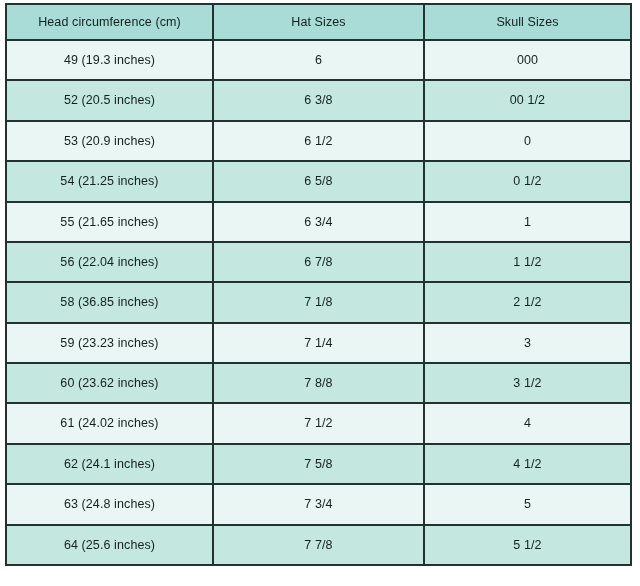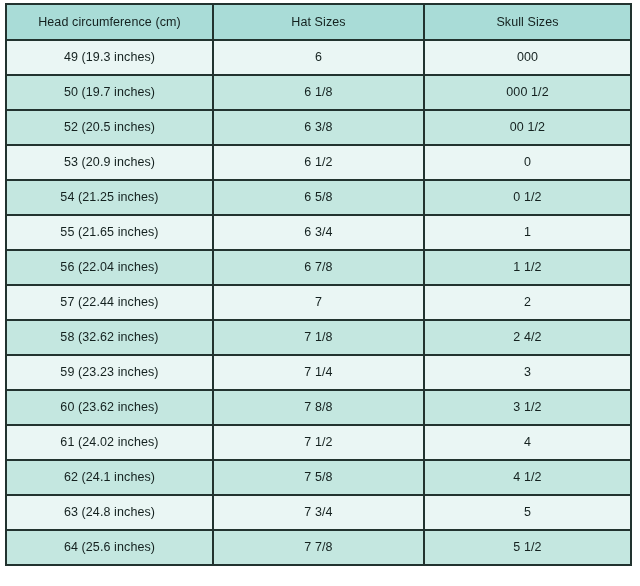--- a/index.html
+++ b/index.html
@@ -82,25 +82,20 @@
         <th>Skull Sizes</th>
       </tr>
     </thead>
     <tbody id="table-body">
         <tr class="row-pale">
           <td>49 (19.3 inches)</td>
           <td>6</td>
           <td>000</td>
         </tr>
         <tr class="row-teal">
-          <td>50 (19.7 inches)</td>
-          <td>6 1/8</td>
-          <td>000 1/2</td>
-        </tr>
-        <tr class="row-teal">
           <td>52 (20.5 inches)</td>
           <td>6 3/8</td>
           <td>00 1/2</td>
         </tr>
         <tr class="row-pale">
           <td>53 (20.9 inches)</td>
           <td>6 1/2</td>
           <td>0</td>
         </tr>
         <tr class="row-teal">
@@ -111,29 +106,24 @@
         <tr class="row-pale">
           <td>55 (21.65 inches)</td>
           <td>6 3/4</td>
           <td>1</td>
         </tr>
         <tr class="row-teal">
           <td>56 (22.04 inches)</td>
           <td>6 7/8</td>
           <td>1 1/2</td>
         </tr>
-        <tr class="row-pale">
-          <td>57 (22.44 inches)</td>
-          <td>7</td>
-          <td>2</td>
-        </tr>
         <tr class="row-teal">
-          <td>58 (32.62 inches)</td>
+          <td>58 (36.85 inches)</td>
           <td>7 1/8</td>
-          <td>2 4/2</td>
+          <td>2 1/2</td>
         </tr>
         <tr class="row-pale">
           <td>59 (23.23 inches)</td>
           <td>7 1/4</td>
           <td>3</td>
         </tr>
         <tr class="row-teal">
           <td>60 (23.62 inches)</td>
           <td>7 8/8</td>
           <td>3 1/2</td>

